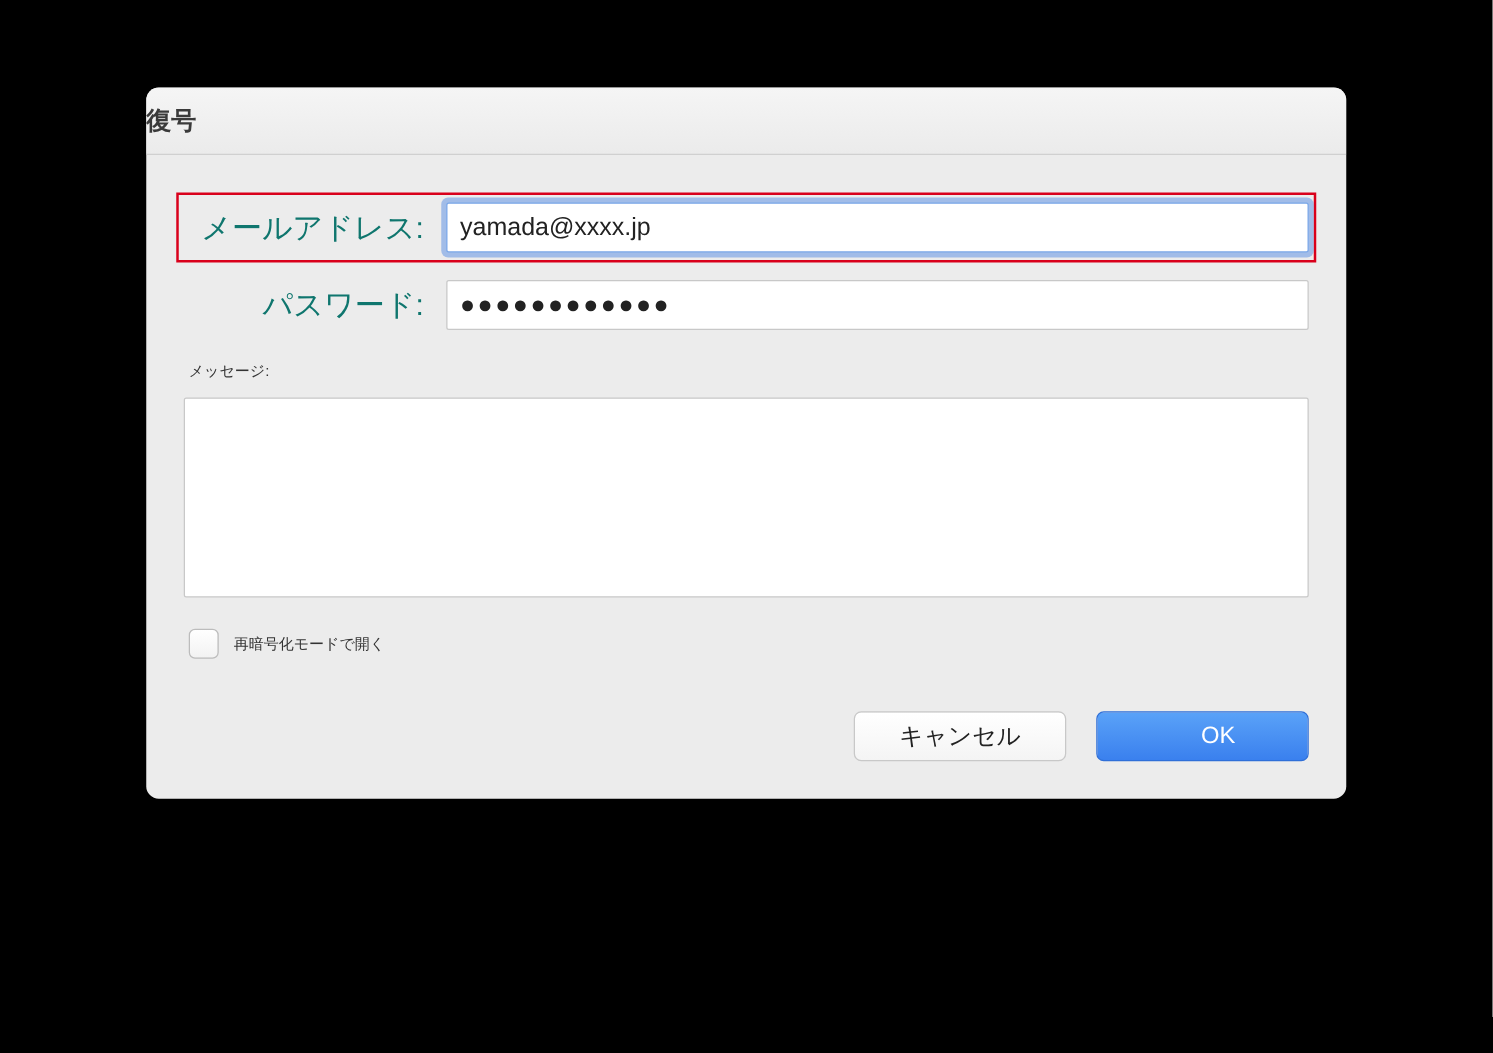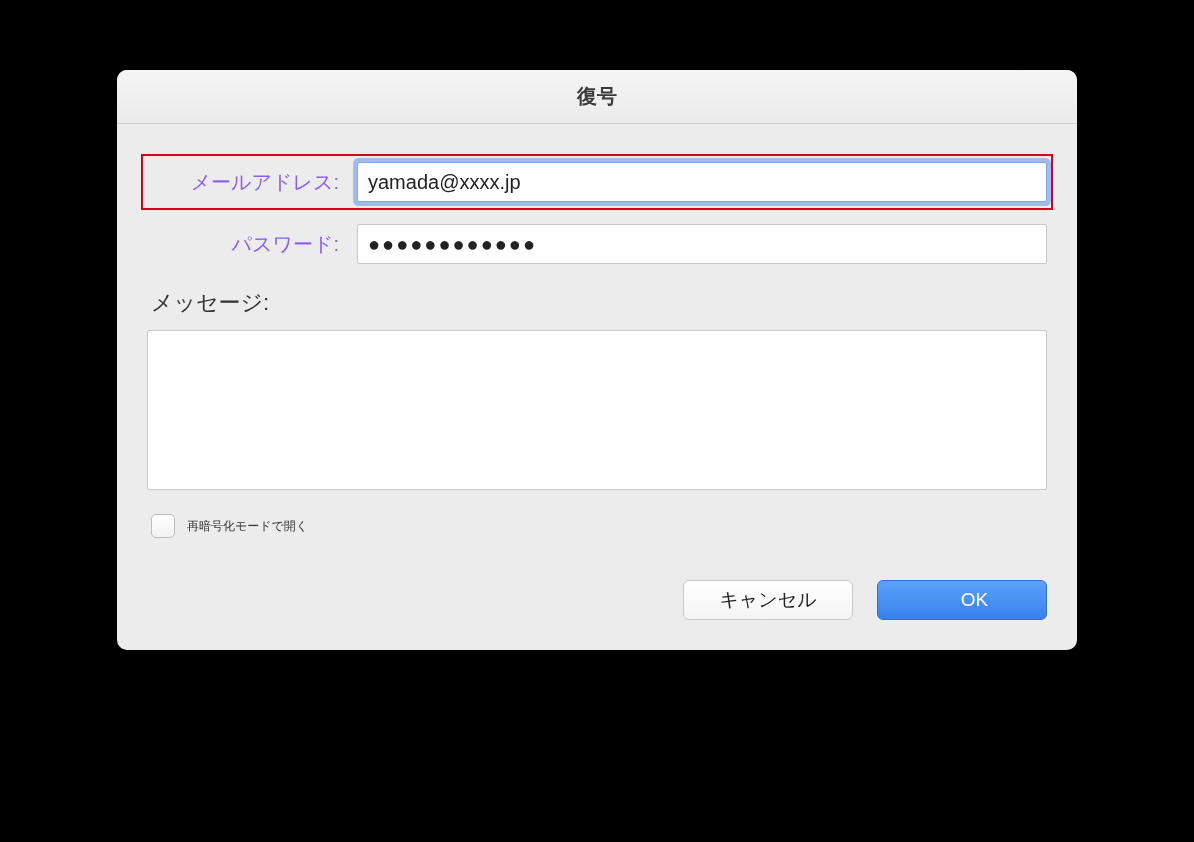--- a/index.html
+++ b/index.html
@@ -21,21 +21,20 @@
       width: 960px;
       background: #ececec;
       border-radius: 10px;
       box-shadow: 0 20px 60px rgba(0,0,0,0.5);
       overflow: hidden;
     }
     .titlebar {
       height: 54px;
       display: flex;
       align-items: center;
-      justify-content: center;
       border-bottom: 1px solid #d0d0d0;
       background: linear-gradient(#f5f5f5, #ebebeb);
     }
     .titlebar-title {
       font-size: 20px;
       font-weight: 600;
       color: #3a3a3a;
     }
     .content {
       padding: 30px 30px 30px 30px;
@@ -49,22 +48,22 @@
       border: 2px solid #d9001b;
       padding: 6px 4px 6px 4px;
       margin-left: -6px;
       margin-right: -6px;
       margin-bottom: 14px;
     }
     .label-cell {
       width: 210px;
       text-align: right;
       padding-right: 18px;
-      font-size: 20px;
-      color: #8b5cf6;
+      font-size: 24px;
+      color: #0f766e;
     }
     .input-cell {
       flex: 1;
     }
     .text-input {
       width: 100%;
       height: 40px;
       border: 1px solid #c8c8c8;
       border-radius: 2px;
       font-size: 20px;
@@ -79,21 +78,21 @@
     }
     .password-input {
       font-size: 20px;
       letter-spacing: 2px;
     }
     .message-label-row {
       margin-bottom: 12px;
       margin-top: 24px;
     }
     .message-label {
-      font-size: 22px;
+      font-size: 12px;
       color: #333;
       padding-left: 4px;
     }
     .textarea {
       width: 100%;
       height: 160px;
       border: 1px solid #c8c8c8;
       border-radius: 2px;
       background: #fff;
       font-size: 18px;

